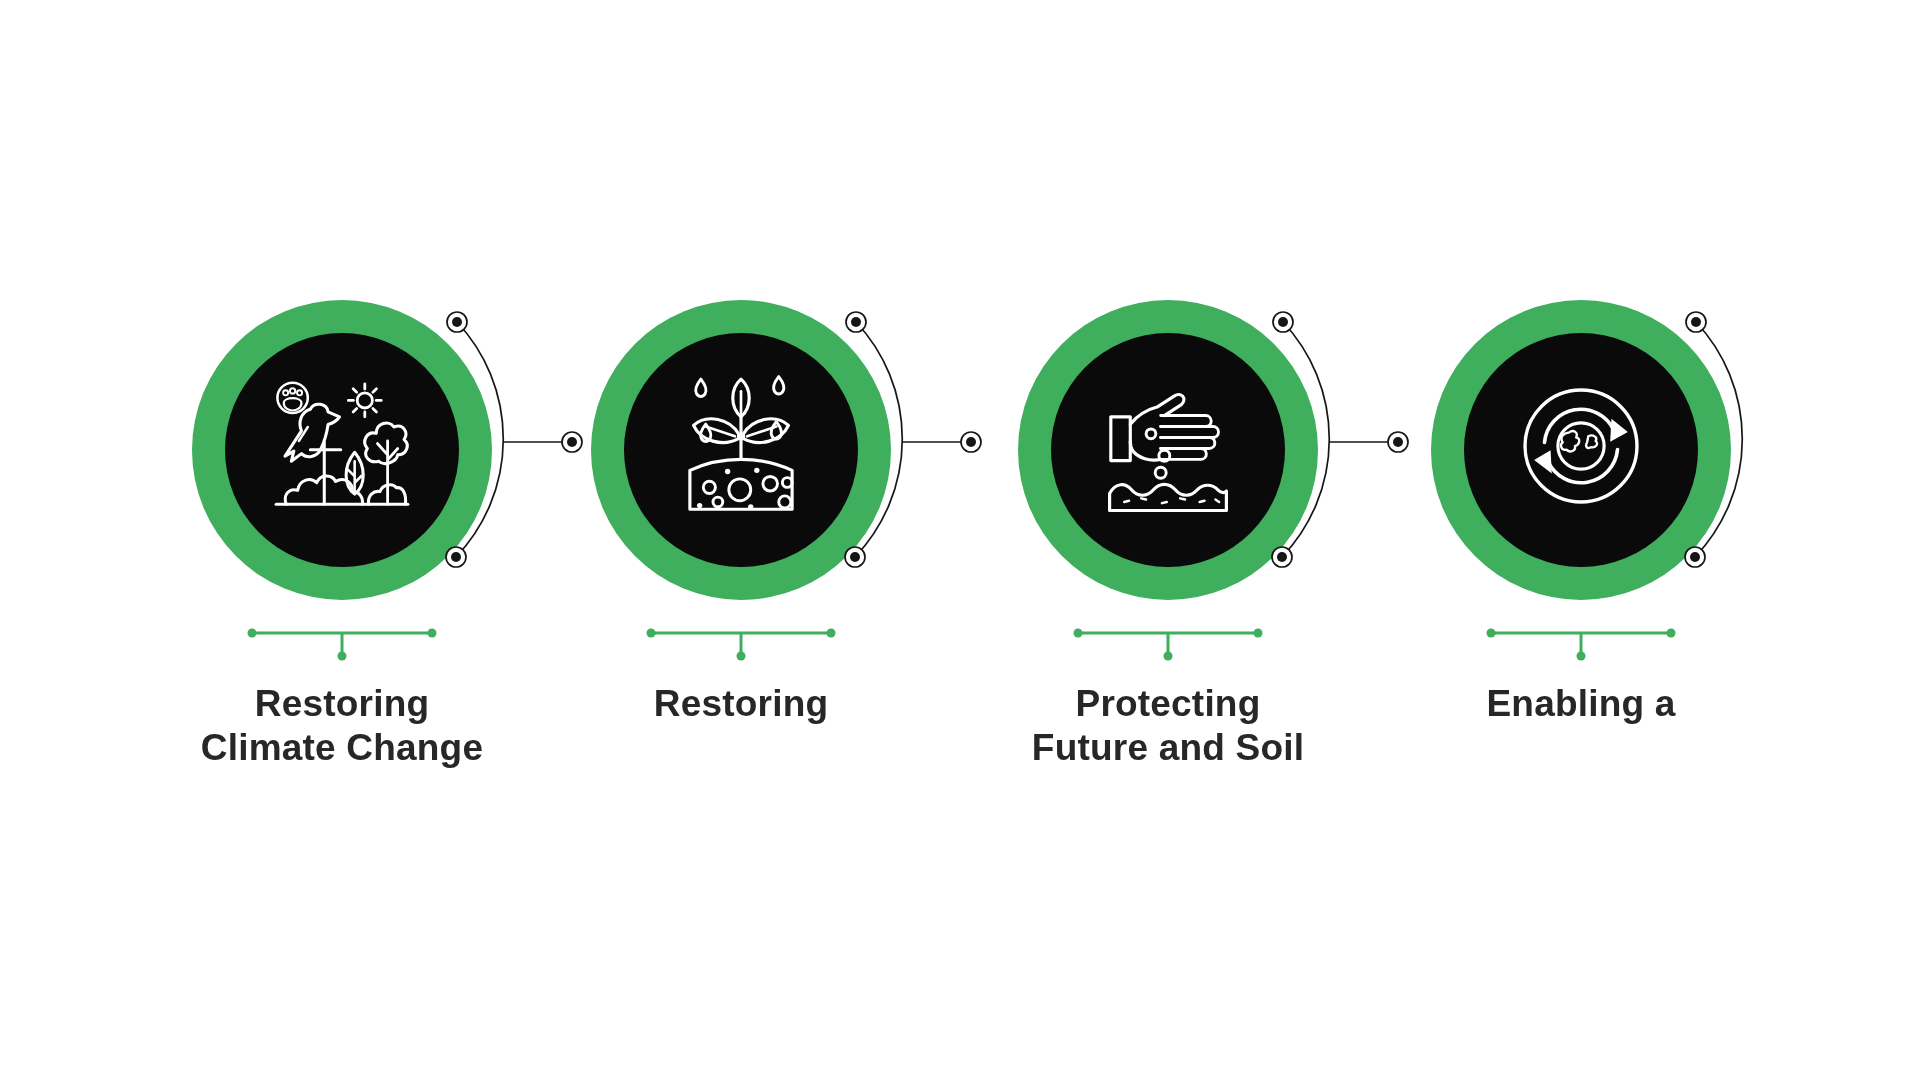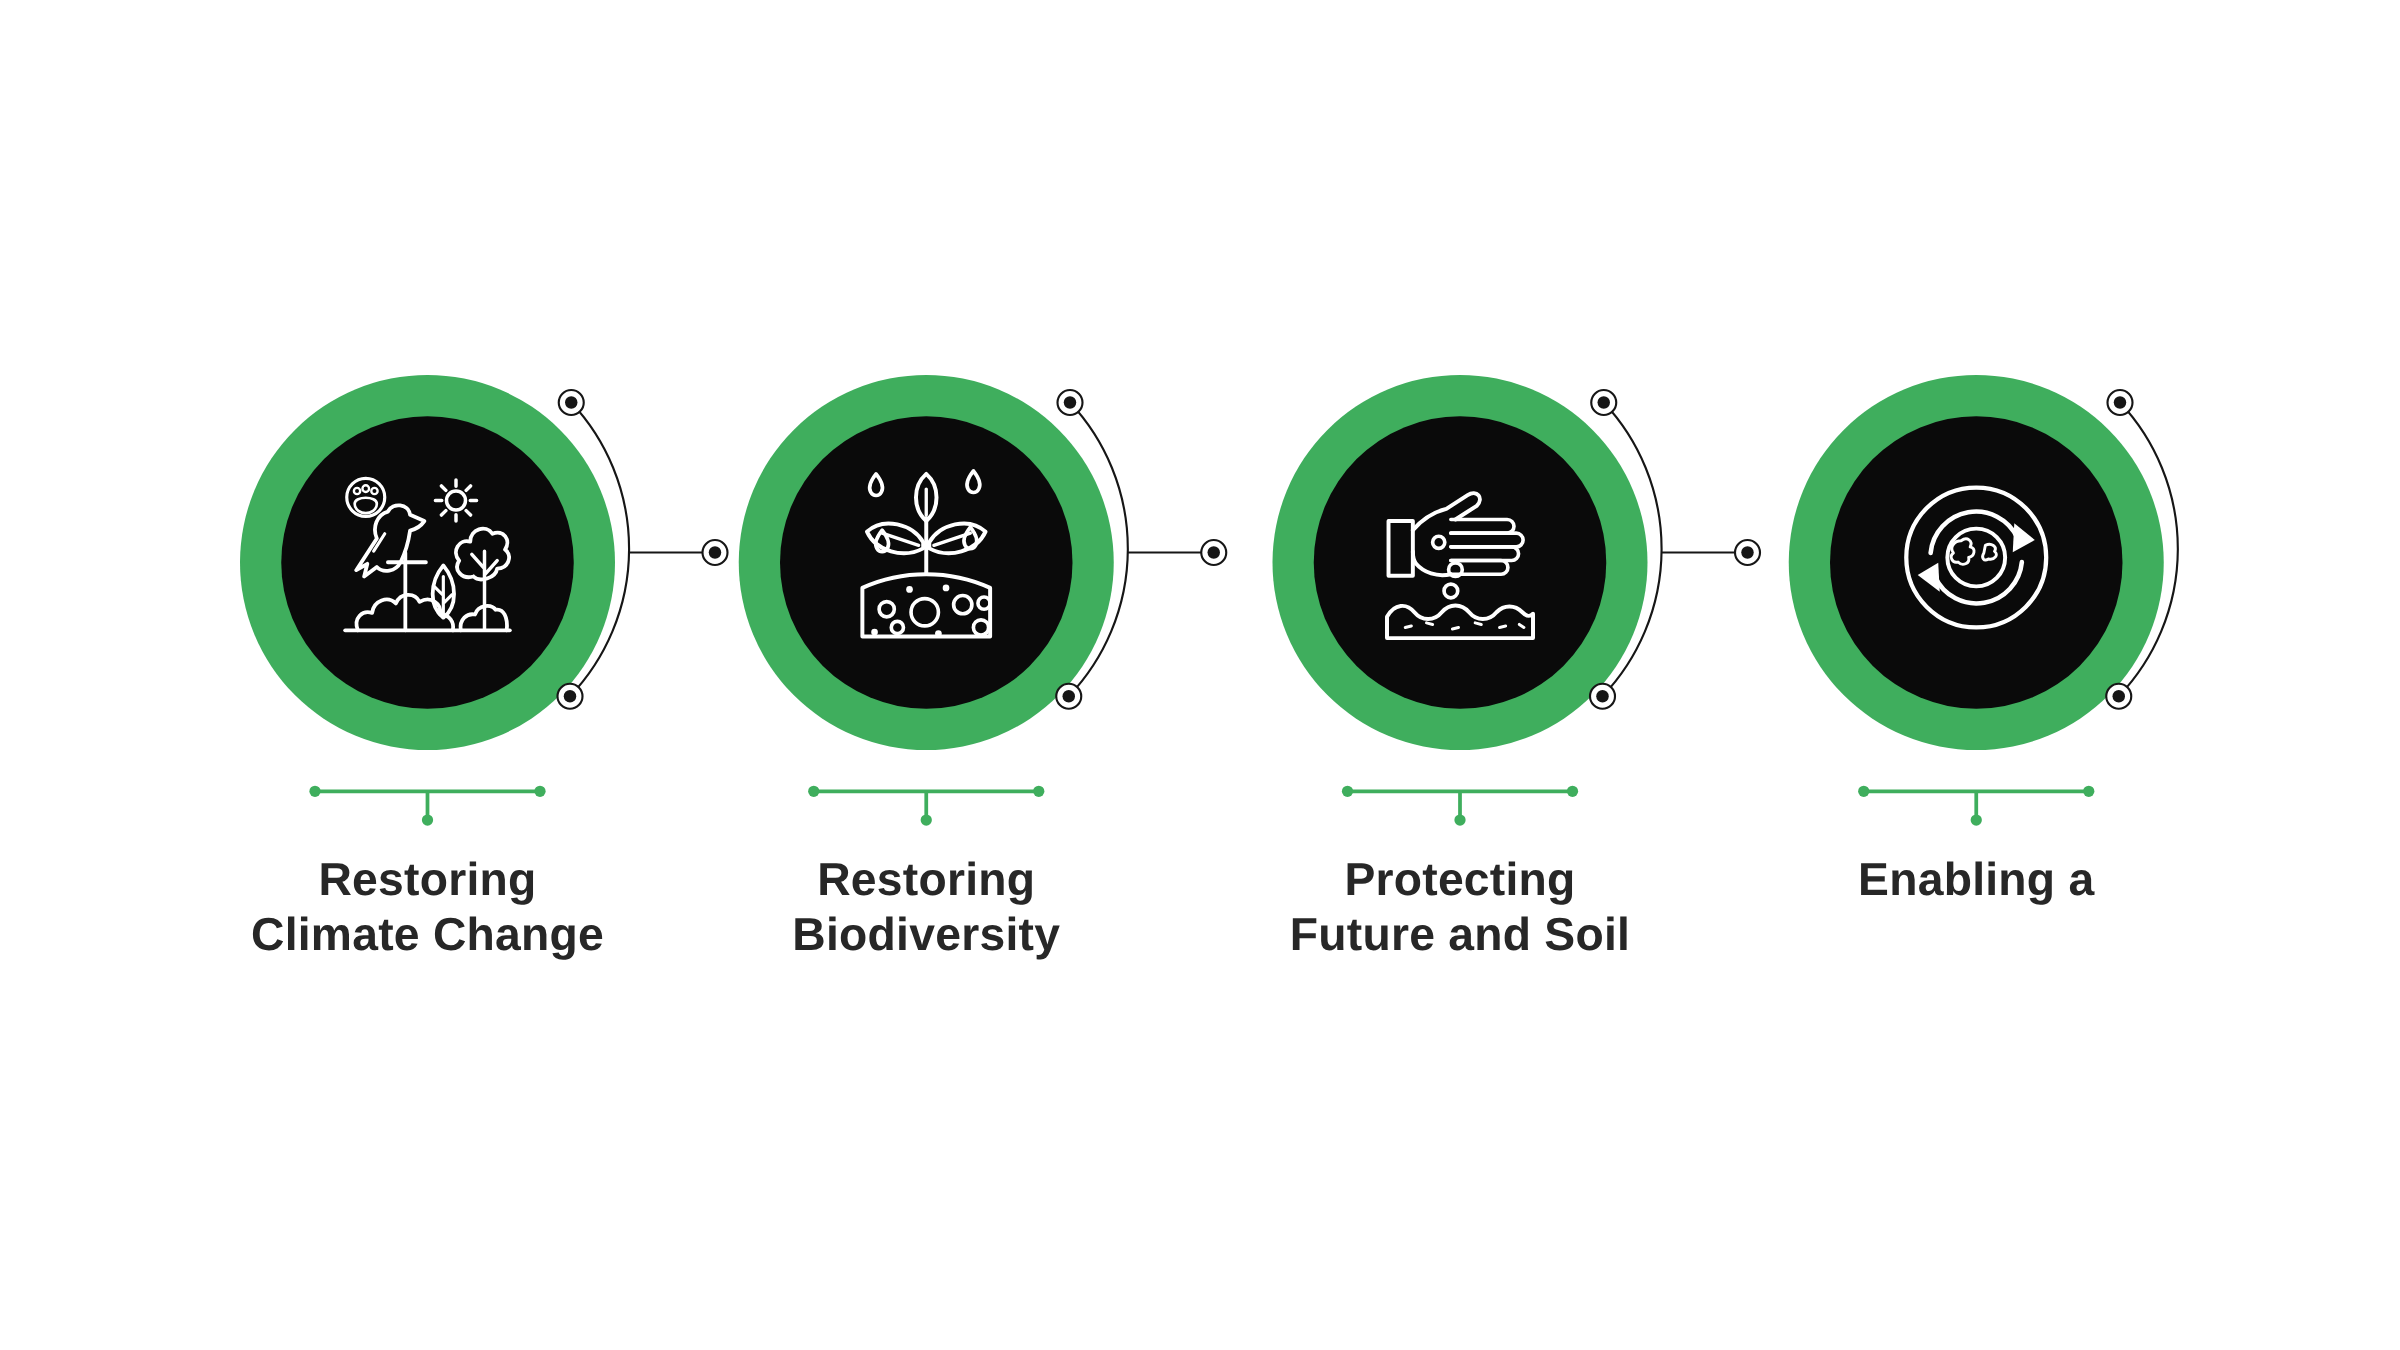--- a/index.html
+++ b/index.html
@@ -135,21 +135,20 @@
     </svg>
     <svg class="bracket" viewBox="0 0 190 40">
       <line x1="5" y1="7" x2="185" y2="7"></line>
       <line x1="95" y1="7" x2="95" y2="27"></line>
       <circle cx="5" cy="7" r="4.5"></circle>
         <circle cx="185" cy="7" r="4.5"></circle>
         <circle cx="95" cy="30" r="4.5"></circle>
     </svg>
     <div class="label">
       <span>Restoring</span>
-      <span>Biodiversity</span>
     </div>
   </section>
 
   <section class="pillar" style="left:988px;">
     <div class="ring">
       <div class="disc">
         <svg class="icon" viewBox="0 0 120 120">
 
           <path d="M 13 36 H 29 V 72 H 13 Z" stroke-width="2.6"></path>
 

